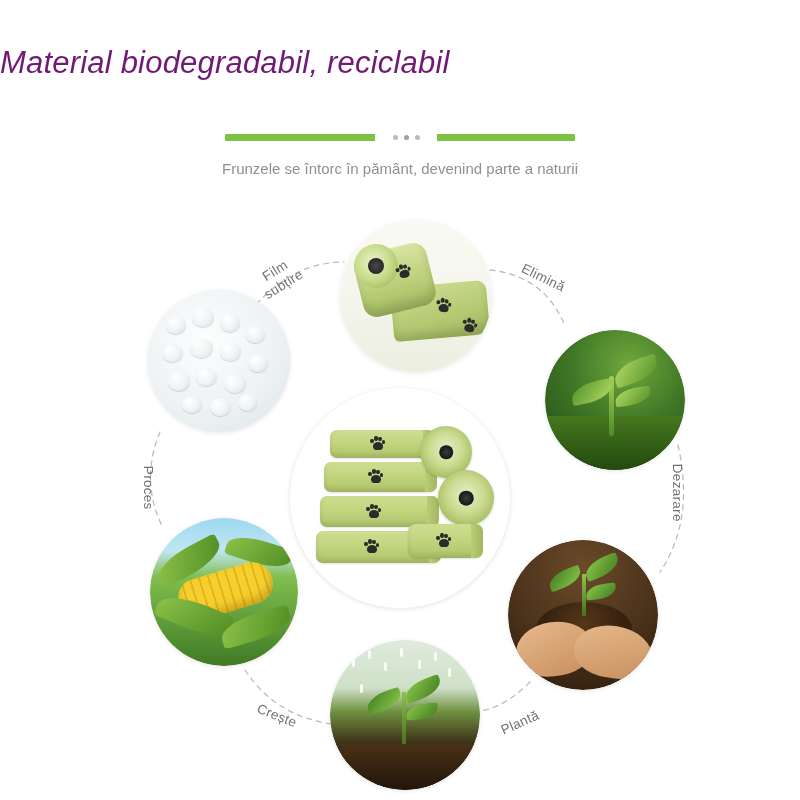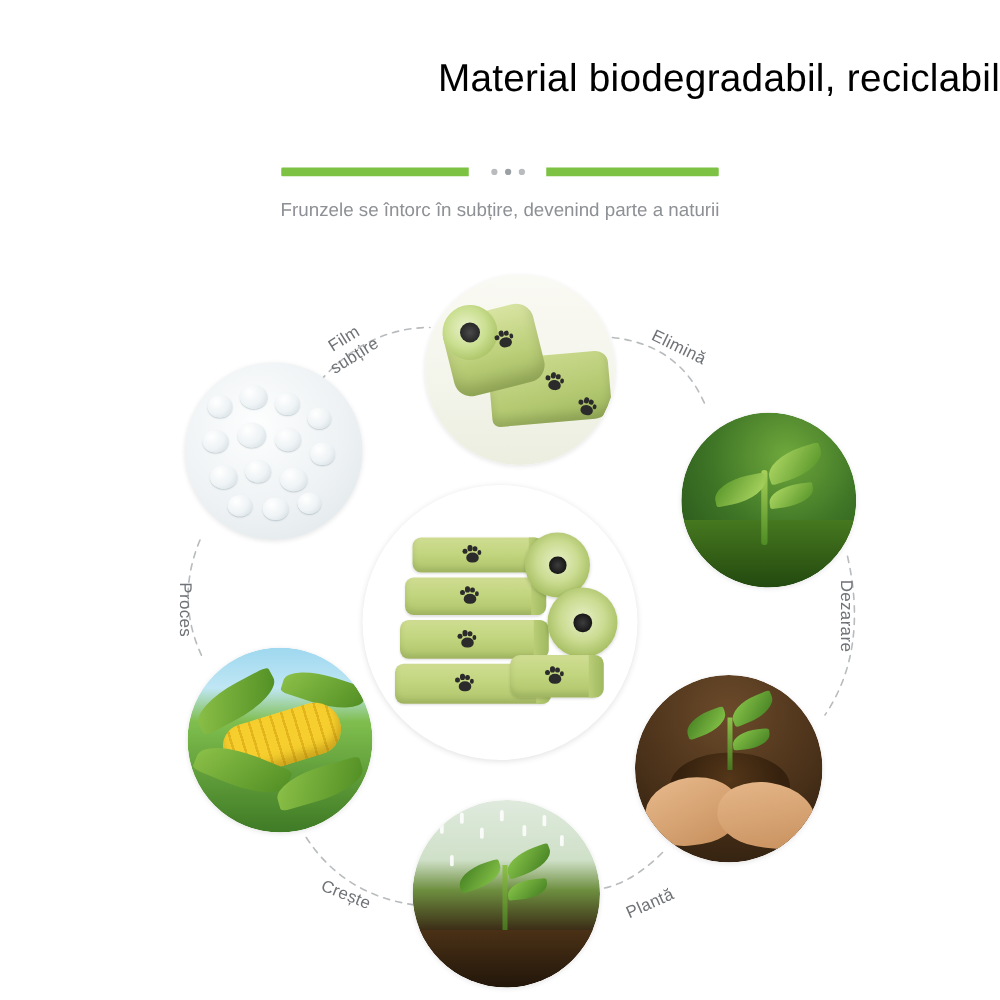--- a/index.html
+++ b/index.html
@@ -19,25 +19,26 @@
   .header {
     position: absolute;
     left: 0; top: 0;
     width: 800px;
     height: 200px;
   }
   .title {
     position: absolute;
     left: 0; top: 45px;
     width: 800px;
-    text-align: right;
+    text-align: left;
     font-size: 31px;
-    color: #000000;
+    color: #701a75;
     letter-spacing: 0.2px;
     font-weight: 400;
+    font-style: italic;
   }
   .rule-wrap {
     position: absolute;
     left: 0; top: 130px;
     width: 800px;
     height: 14px;
   }
   .rule-bar {
     position: absolute;
     left: 225px; top: 4px;
@@ -276,21 +277,21 @@
 
   <div class="rule-wrap">
     <div class="rule-bar"></div>
     <div class="rule-dots">
       <span class="dot"></span>
       <span class="dot mid"></span>
       <span class="dot"></span>
     </div>
   </div>
 
-  <div class="subtitle">Frunzele se întorc în subțire, devenind parte a naturii</div>
+  <div class="subtitle">Frunzele se întorc în pământ, devenind parte a naturii</div>
 </div>
 
 <div class="stage">
 
   <svg class="links" viewBox="0 0 800 600">
     <g fill="none" stroke="#b9bcbe" stroke-width="1.3" stroke-dasharray="5 5" stroke-linecap="round">
 
       <path d="M 250 112 Q 290 62 344 62"></path>
 
       <path d="M 490 70 Q 545 76 565 126"></path>

